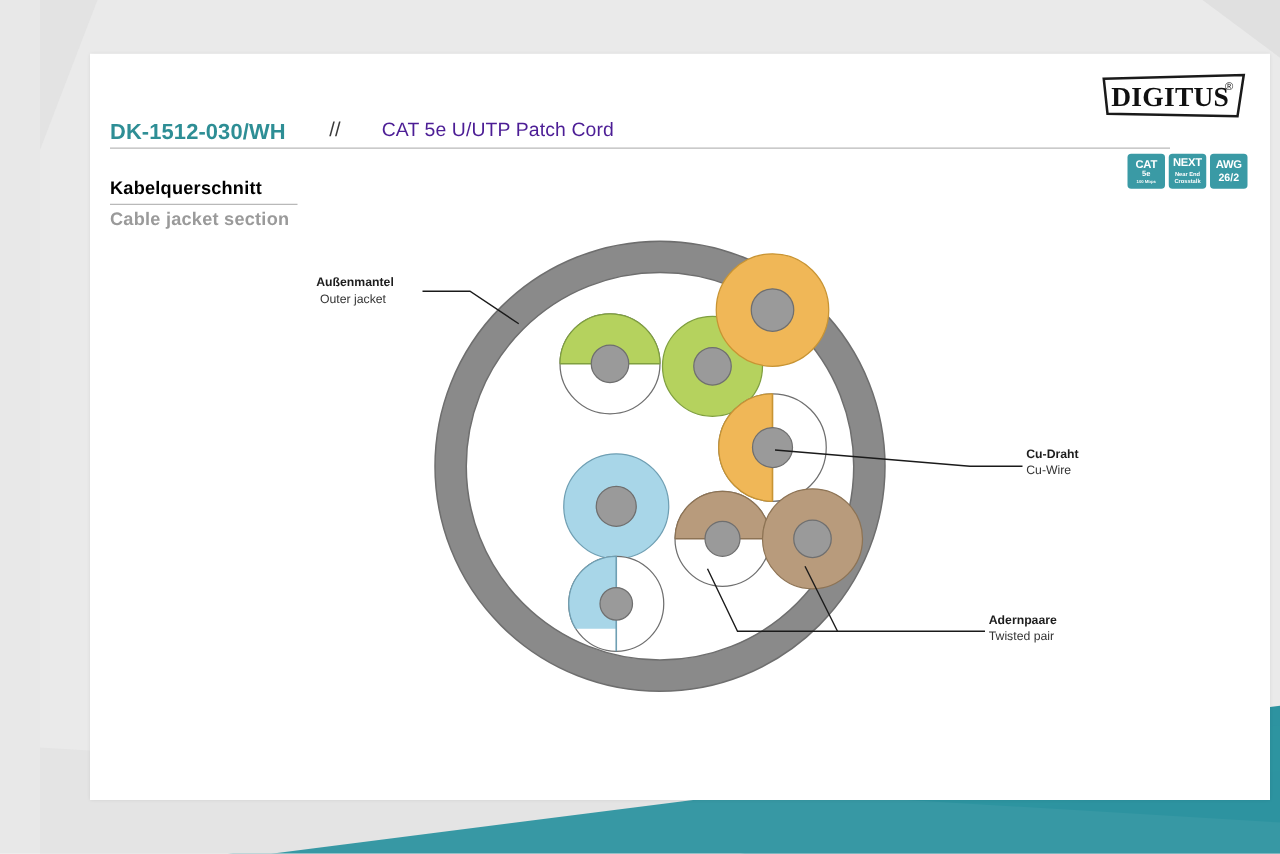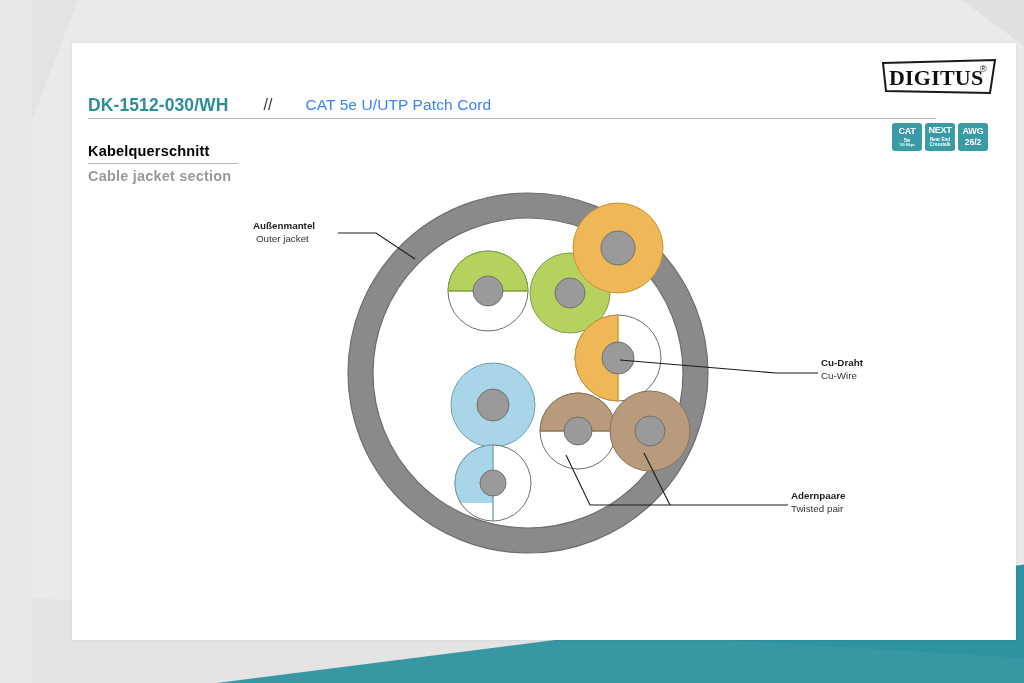--- a/index.html
+++ b/index.html
@@ -62,21 +62,21 @@
     letter-spacing: .1px;
   }
   .sep {
     font-size: 16px;
     color: #3a3a3a;
     margin: 0 9px 0 11px;
     font-weight: normal;
   }
   .desc {
     font-size: 15.5px;
-    color: #3b82f6;
+    color: #4c1d95;
     letter-spacing: .1px;
   }
   #header-rule {
     position: absolute;
     left: 16px;
     top: 75px;
     width: 848px;
     height: 1px;
     background: #b9b9b9;
   }
@@ -115,21 +115,21 @@
     right: 18px;
     top: 14px;
     width: 118px;
     height: 40px;
   }
   #logo svg { display: block; }
 
   
   #badges {
     position: absolute;
-    right: 28px;
+    right: 18px;
     top: 80px;
     display: flex;
     gap: 3px;
   }
   .badge {
     width: 30px;
     height: 28px;
     border-radius: 3px;
     background: #3a9aa5;
     color: #ffffff;

